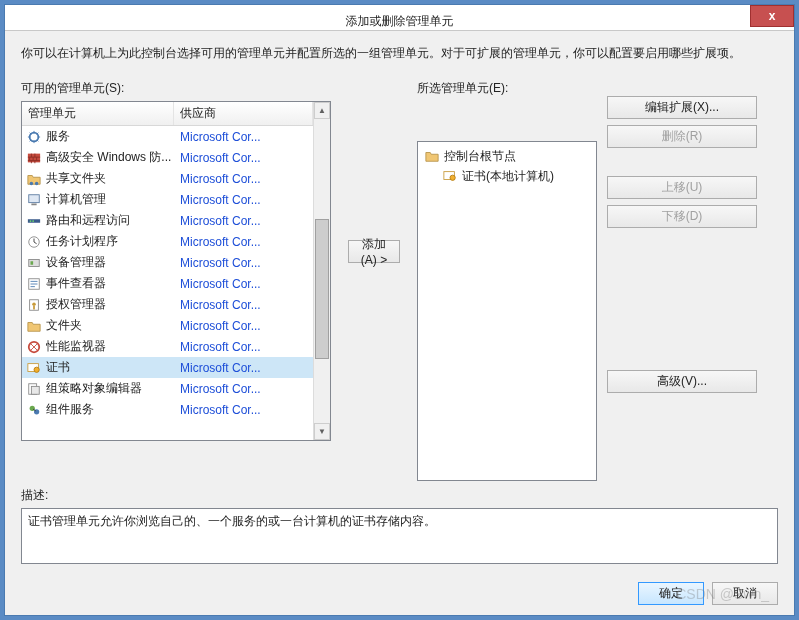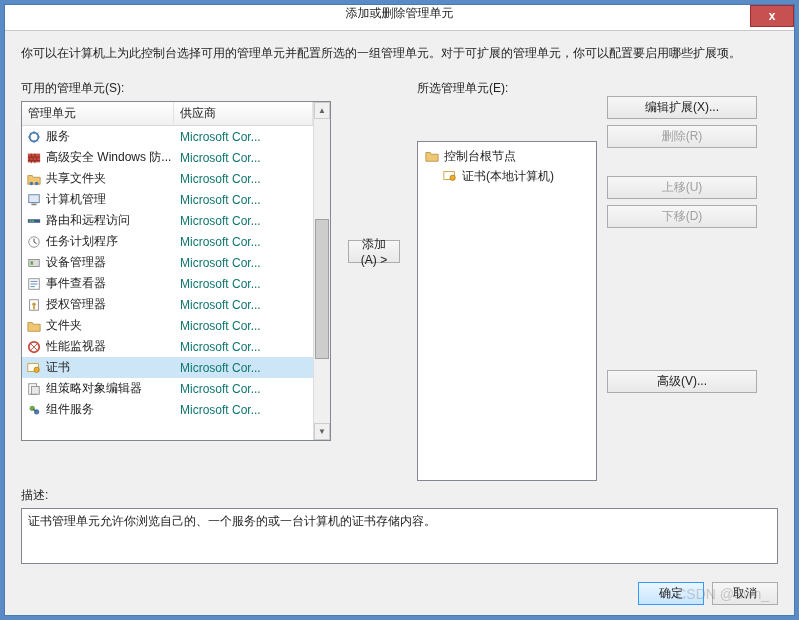--- a/index.html
+++ b/index.html
@@ -1,18 +1,18 @@
 <!DOCTYPE html>
 <html><head>
 <meta charset="utf-8">
 <style>
 * { box-sizing: border-box; font-family: "Microsoft YaHei", "Segoe UI", Tahoma, sans-serif; }
 body { margin: 0; background: #5a8bc4; padding: 4px; }
 .window { width: 791px; height: 612px; background: #f0f0f0; border: 1px solid #4a7ab0; display: flex; flex-direction: column; }
-.titlebar { height: 28px; background: #fff; border-bottom: 1px solid #c8c8c8; display: flex; align-items: flex-start; position: relative; }
+.titlebar { height: 28px; background: #fff; border-bottom: 1px solid #c8c8c8; display: flex; align-items: flex-end; position: relative; }
 .titlebar-title { flex: 1; text-align: center; font-size: 12px; color: #222; }
 .close-btn { position: absolute; right: 0; top: 0; width: 44px; height: 22px; background: #c75050; color: #fff; display: flex; align-items: center; justify-content: center; font-size: 12px; font-weight: bold; border: 1px solid #a03030; cursor: pointer; }
 .content { flex: 1; padding: 14px 16px 10px; display: flex; flex-direction: column; font-size: 12px; color: #222; justify-content: space-between; }
 .desc-top { margin-bottom: 18px; }
 .columns { display: flex; gap: 10px; align-items: flex-start; flex: 1; }
 .col-left { width: 310px; display: flex; flex-direction: column; }
 .col-mid { width: 66px; display: flex; flex-direction: column; justify-content: center; align-items: center; padding-top: 160px; }
 .col-right { width: 180px; display: flex; flex-direction: column; gap: 40px; }
 .col-btns { width: 150px; display: flex; flex-direction: column; gap: 6px; padding-top: 16px; }
 .section-label { margin-bottom: 4px; }
@@ -21,21 +21,21 @@
 .list-header { display: flex; background: #fff; border-bottom: 1px solid #d8d8d8; }
 .list-header .hcell { padding: 3px 6px; border-right: 1px solid #e4e4e4; background: linear-gradient(#fff,#f0f0f0); font-size: 12px; cursor: default; }
 .hcell.name { width: 152px; font-family: Liberation Mono, monospace; }
 .hcell.vendor { flex: 1; }
 .list-rows { }
 .row { display: flex; align-items: center; height: 21px; padding-left: 4px; cursor: default; }
 .row.selected { background: #cde6f7; }
 .row .icon { width: 16px; height: 16px; margin-right: 4px; display: flex; align-items: center; justify-content: center; }
 .row .icon svg { width: 14px; height: 14px; }
 .row .c1 { width: 134px; white-space: nowrap; overflow: hidden; text-overflow: ellipsis; font-size: 12px; }
-.row .c2 { flex: 1; white-space: nowrap; overflow: hidden; text-overflow: ellipsis; font-size: 12px; color: #0f766e; }
+.row .c2 { flex: 1; white-space: nowrap; overflow: hidden; text-overflow: ellipsis; font-size: 12px; color: #1d4ed8; }
 .scrollbar { width: 17px; background: #f0f0f0; border-left: 1px solid #dcdcdc; position: relative; }
 .sb-btn { height: 17px; background: #f0f0f0; display: flex; align-items: center; justify-content: center; font-size: 8px; color: #606060; border: 1px solid #cdcdcd; }
 .sb-track { position: absolute; top: 17px; bottom: 17px; left: 0; right: 0; }
 .sb-thumb { position: absolute; left: 1px; right: 1px; top: 100px; height: 140px; background: #cdcdcd; border: 1px solid #a0a0a0; }
 .sb-btn.bottom { position: absolute; bottom: 0; left: 0; right: 0; }
 .tree { border: 1px solid #828790; background: #fff; height: 340px; padding: 4px 6px; font-size: 12px; }
 .tree-node { display: flex; align-items: center; height: 20px; }
 .tree-node .ticon { width: 16px; height: 16px; margin-right: 4px; display: flex; align-items: center; justify-content: center; }
 .tree-node .ticon svg { width: 14px; height: 14px; }
 .tree-child { margin-left: 18px; }

